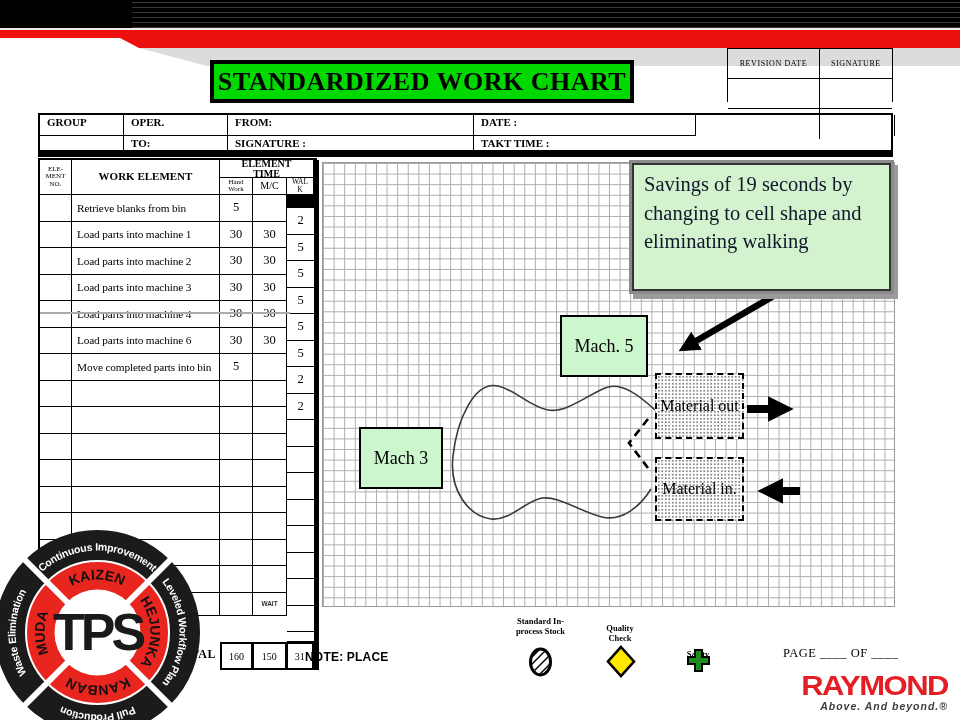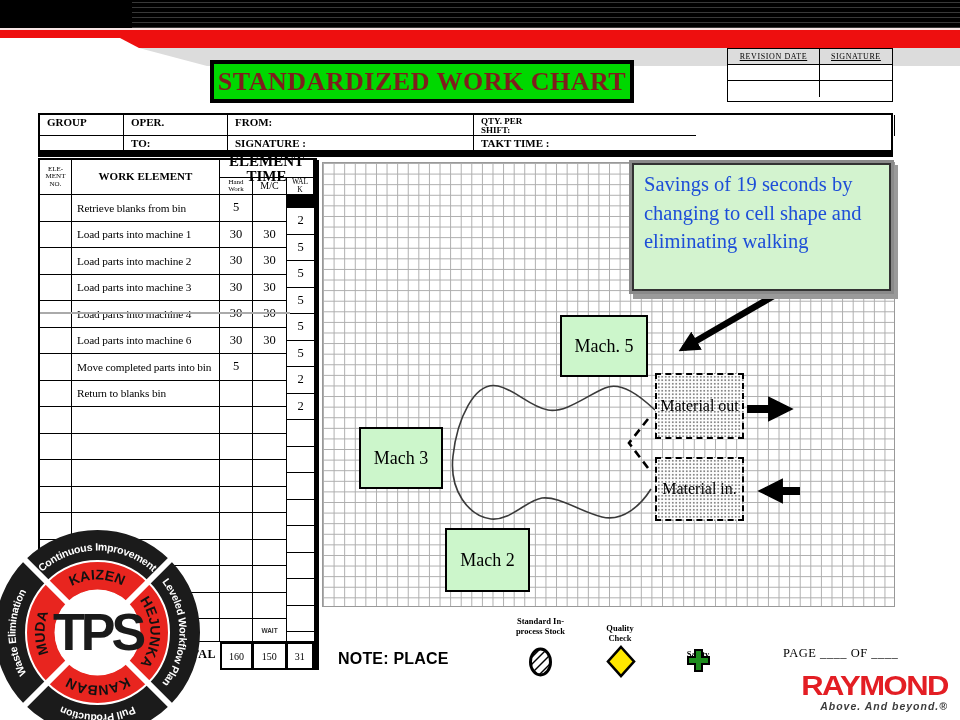--- a/index.html
+++ b/index.html
@@ -14,25 +14,25 @@
   .white-line{left:0;top:28px;width:960px;height:2px;background:#f6e6e6;}
   .red-bar{left:0;top:30px;width:960px;height:8px;background:#ee0f0f;}
   .red-poly{left:0;top:38px;width:960px;height:10px;background:#ee0f0f;
     clip-path:polygon(120px 0,960px 0,960px 10px,139px 10px);}
   .gray-poly{left:0;top:48px;width:960px;height:18px;background:#dcdcdc;
     clip-path:polygon(139px 0,960px 0,960px 18px,207px 18px);}
 
   
   .title-box{left:210px;top:60px;width:424px;height:43px;background:#00d800;
     border:4px solid #000;display:flex;align-items:center;justify-content:center;}
-  .title-box span{font-weight:bold;font-size:26px;color:#7f1d1d;letter-spacing:.5px;white-space:nowrap;}
+  .title-box span{font-weight:bold;font-size:26px;color:#000000;letter-spacing:.5px;white-space:nowrap;}
 
   
   .rev{left:727px;top:48px;width:166px;height:54px;border:1px solid #000;}
-  .rev .r{display:flex;height:16px;box-sizing:border-box;text-decoration:underline;}
+  .rev .r{display:flex;height:30px;box-sizing:border-box;}
   .rev .c{box-sizing:border-box;border-right:1px solid #000;border-bottom:1px solid #000;
     display:flex;align-items:center;justify-content:center;font-size:8px;letter-spacing:.6px;}
   .rev .c:last-child{border-right:none;}
   .rev .r:last-child .c{border-bottom:none;}
   .rev .c1{width:93px;} .rev .c2{width:73px;}
   .rev .r2 .c{background:#fff;}
 
   
   .info{left:38px;top:113px;width:855px;height:39px;border:2px solid #000;display:grid;
     grid-template-columns:84px 104px 246px 222px 199px;grid-template-rows:21px 18px;}
@@ -62,29 +62,29 @@
   .artifact{left:40px;top:312px;width:250px;height:2px;background:#aaa;}
 
   
   .grid{left:322px;top:162px;width:573px;height:445px;background:#fff;border:1px solid #999;
     background-image:linear-gradient(#adadad 1px,transparent 1px),linear-gradient(90deg,#adadad 1px,transparent 1px);
     background-size:10.6px 10.6px;}
 
   .machine{background:#ccf6cb;border:2.5px solid #000;display:flex;align-items:center;justify-content:center;
     font-size:18px;}
   .callout{left:632px;top:163px;width:259px;height:128px;background:#d3f3cf;border:2px solid #333;
-    box-shadow:0 0 0 3px #8a8a8a,4px 5px 0 3px #9a9a9a;padding:5px 10px;font-size:20.5px;line-height:1.4;color:#1d4ed8;}
+    box-shadow:0 0 0 3px #8a8a8a,4px 5px 0 3px #9a9a9a;padding:5px 10px;font-size:20.5px;line-height:1.4;color:#0f172a;}
   .matbox{border:2.5px dashed #000;background-color:#fdfdfd;
     background-image:radial-gradient(circle,#777 .6px,transparent .75px);background-size:3.5px 3.5px;
     display:flex;align-items:center;justify-content:center;font-size:16px;}
   #svg-overlay{position:absolute;left:0;top:0;width:960px;height:720px;pointer-events:none;}
 
   
   .legend-label{position:absolute;text-align:center;font-weight:bold;font-size:8.5px;line-height:1.15;font-family:"Liberation Serif",serif;}
-  .note{left:338px;top:650px;font-family:"Liberation Sans",sans-serif;font-weight:bold;font-size:16px;letter-spacing:.2px;}
+  .note{left:305px;top:650px;font-family:"Liberation Sans",sans-serif;font-weight:bold;font-size:12px;letter-spacing:.2px;}
   .pageline{left:783px;top:646px;font-size:12.5px;letter-spacing:.5px;}
   .brand{left:700px;top:670px;width:248px;text-align:right;font-family:"Liberation Sans",sans-serif;}
   .brand .nm{font-weight:900;font-size:31px;color:#e31e24;letter-spacing:-1.5px;transform:scaleY(.92);display:inline-block;line-height:1;}
   .brand .tg{font-style:italic;font-weight:bold;font-size:10.5px;color:#3c3c3c;letter-spacing:1px;margin-top:-1px;}
 </style>
 </head>
 <body>
 
 <div id="page">
 
@@ -111,36 +111,35 @@
     <div class="r r2">
         <div class="c c1"></div>
         <div class="c c2"></div>
       </div>
   </div>
 
   <div class="abs info">
     <div class="cell">GROUP</div>
     <div class="cell">OPER.</div>
     <div class="cell">FROM:</div>
-    <div class="cell nr small">QTY. PER
-SHIFT:</div>
+    <div class="cell">DATE :</div>
     <div class="cell nb"></div>
     <div class="cell nb"></div>
     <div class="cell nb">TO:</div>
     <div class="cell nb">SIGNATURE :</div>
     <div class="cell nb nr">TAKT TIME :</div>
   </div>
   <div class="abs thick-line"></div>
 
   <div class="abs wtab">
     <div class="hcell" style="left:0;top:0;width:32px;height:35px;font-size:7px;">ELE-
 MENT
 NO.</div>
     <div class="hcell" style="left:32px;top:0;width:148px;height:35px;font-weight:bold;font-size:11px;">WORK ELEMENT</div>
-    <div class="hcell" style="left:180px;top:0;width:94px;height:18px;font-weight:bold;font-size:15px;line-height:.95;font-family:Liberation Serif, serif;">ELEMENT
+    <div class="hcell" style="left:180px;top:0;width:94px;height:18px;font-weight:bold;font-size:10px;line-height:.95;font-family:Liberation Serif, serif;">ELEMENT
 TIME</div>
     <div class="hcell" style="left:180px;top:18px;width:33px;height:17px;font-size:7px;">Hand
 Work</div>
     <div class="hcell" style="left:213px;top:18px;width:34px;height:17px;font-size:10px;">M/C</div>
     <div class="hcell" style="left:247px;top:18px;width:27px;height:17px;font-size:7.5px;">WAL
 K</div>
 
     <div class="rows" id="main-rows">
         <div class="trow">
           <div class="tcell tc-no"></div>
@@ -213,28 +212,20 @@
           </div>
         </div>
         <div class="trow">
           <div class="tcell tc-no"></div>
           <div class="tcell tc-el">
             <span>Move completed parts into bin</span>
           </div>
           <div class="tcell tc-h">
             <span>5</span>
           </div>
-          <div class="tcell tc-m"></div>
-        </div>
-        <div class="trow">
-          <div class="tcell tc-no"></div>
-          <div class="tcell tc-el">
-            <span>Return to blanks bin</span>
-          </div>
-          <div class="tcell tc-h"></div>
           <div class="tcell tc-m"></div>
         </div>
         <div class="trow">
           <div class="tcell tc-no"></div>
           <div class="tcell tc-el"></div>
           <div class="tcell tc-h"></div>
           <div class="tcell tc-m"></div>
         </div>
         <div class="trow">
           <div class="tcell tc-no"></div>
@@ -326,21 +317,20 @@
     </defs>
     <path d="M 655 410 C 640 396 621 381 605 388 C 586 396 566 413 548 410 C 530 407 516 390 498 386 C 474 381 457 420 453 456 C 449 491 469 516 491 519 C 510 521 527 500 542 498 C 559 496 581 512 602 517 C 623 522 641 505 651 489" fill="none" stroke="#3a3a3a" stroke-width="1.6"></path>
     <polyline points="648,419 629,443 648,468" fill="none" stroke="#000" stroke-width="2.6" stroke-dasharray="8 5.5"></polyline>
     <line x1="782" y1="291" x2="684" y2="348" stroke="#000" stroke-width="6.5" marker-end="url(#ah)"></line>
     <line x1="747" y1="409" x2="786" y2="409" stroke="#000" stroke-width="8" marker-end="url(#ah)"></line>
     <line x1="800" y1="491" x2="765" y2="491" stroke="#000" stroke-width="8" marker-end="url(#ah)"></line>
   </svg>
 
   <div class="abs machine" style="left:560px;top:315px;width:88px;height:62px;">Mach. 5</div>
   <div class="abs machine" style="left:359px;top:427px;width:84px;height:62px;">Mach 3</div>
-  <div class="abs machine" style="left:445px;top:528px;width:85px;height:64px;">Mach 2</div>
 
   <div class="abs matbox" style="left:655px;top:373px;width:89px;height:66px;">Material out</div>
   <div class="abs matbox" style="left:655px;top:457px;width:89px;height:64px;">Material in.</div>
 
   <div class="abs callout">Savings of 19 seconds by changing to cell shape and eliminating walking</div>
 
   <div class="legend-label" style="left:504px;top:617px;width:73px;">Standard In-process Stock</div>
   <svg class="abs" style="left:527px;top:646px;" width="27" height="32">
     <defs>
         <clipPath id="ecl">

